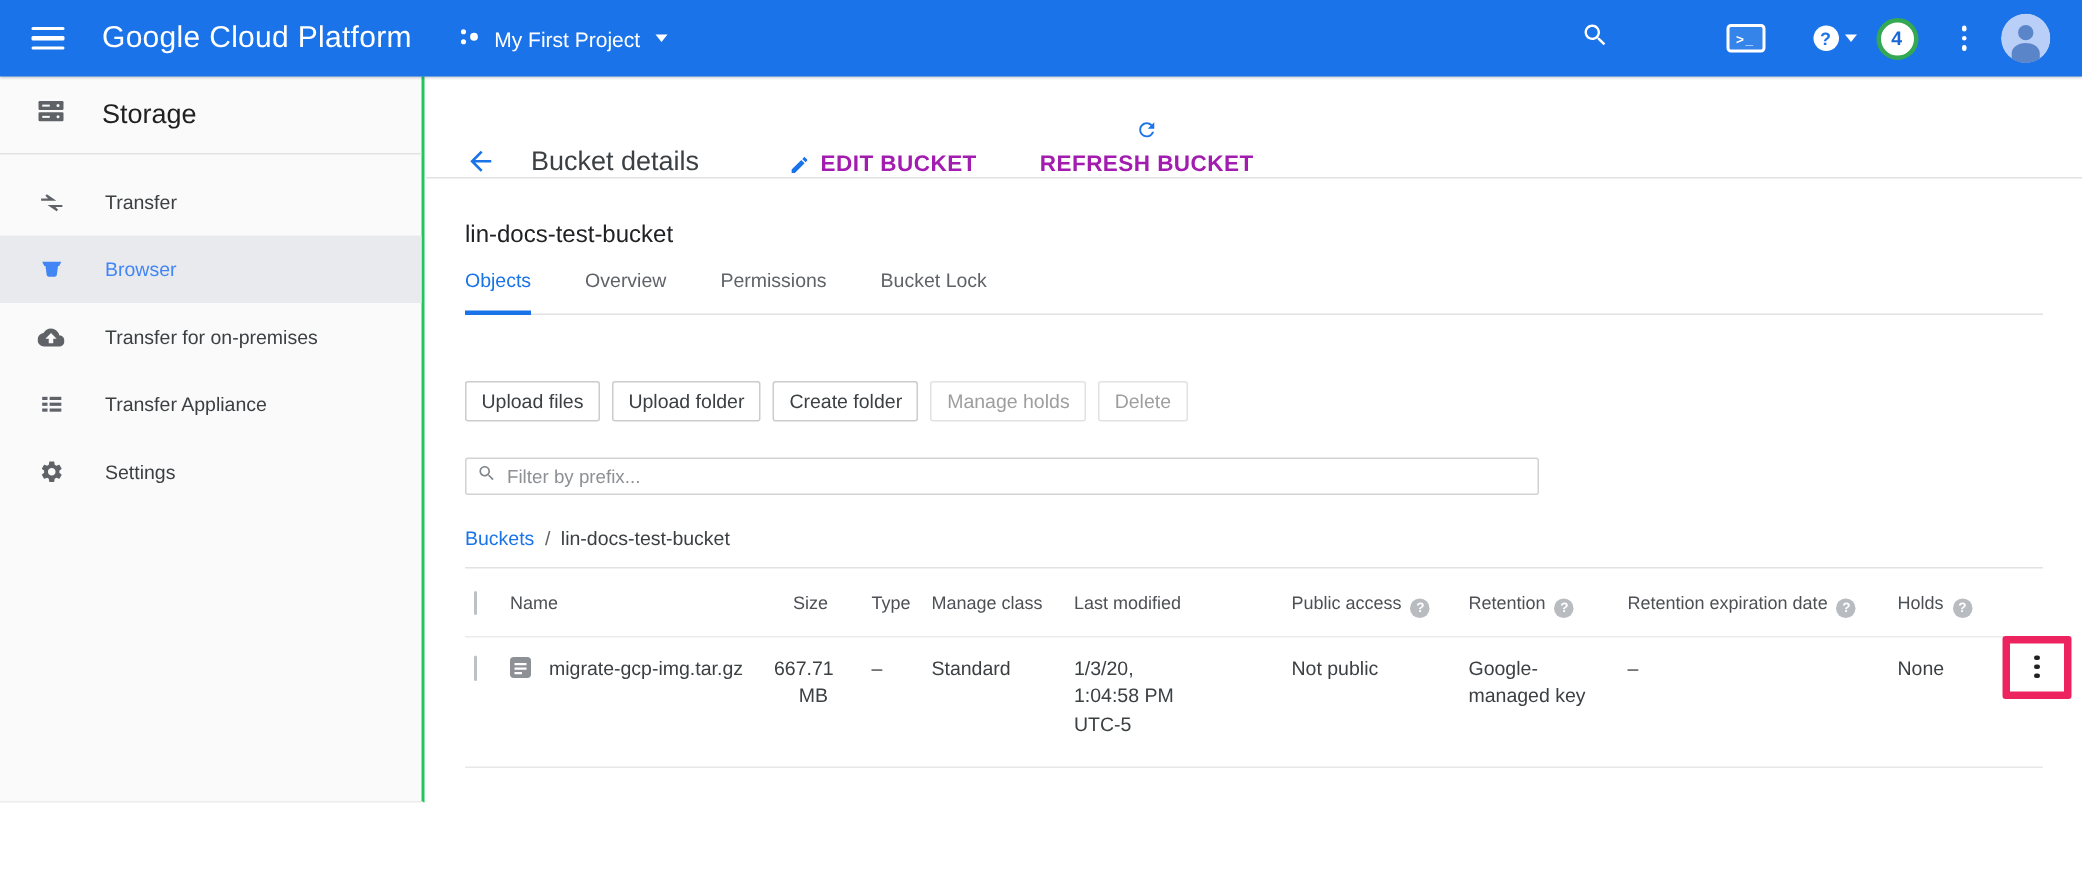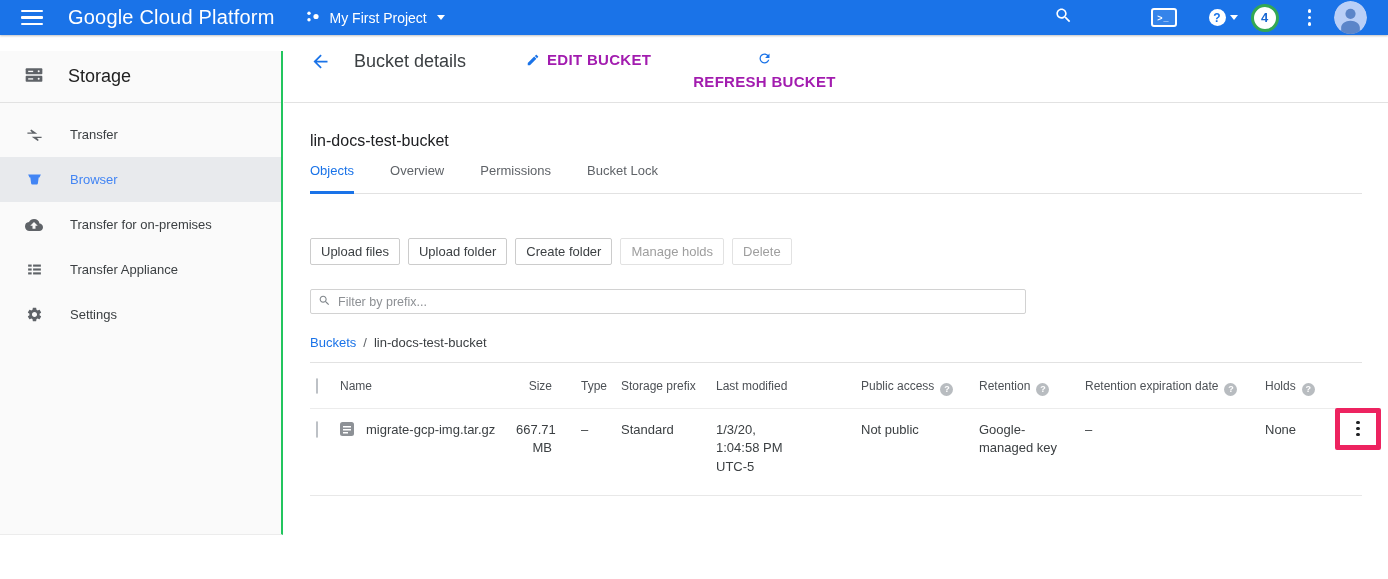--- a/index.html
+++ b/index.html
@@ -1,20 +1,20 @@
 <!DOCTYPE html>
 <html><head>
 <meta charset="utf-8">
 <style>
   * { margin:0; padding:0; box-sizing:border-box; }
   html,body { width:1388px; height:579px; background:#fff; overflow:hidden;
     font-family:"Liberation Sans", sans-serif; }
 
   
-  .topbar { height:35px; background:#1a73e8; display:flex; align-items:center;
+  .topbar { height:51px; background:#1a73e8; display:flex; align-items:center;
     color:#fff; position:relative; z-index:5; box-shadow:0 1px 2px rgba(0,0,0,.25); }
   .hamburger { width:22px; margin-left:21px; cursor:pointer; }
   .hamburger span { display:block; height:2.5px; background:#fff; border-radius:1px; margin:4px 0; }
   .gcp-logo { margin-left:25px; font-size:20px; font-weight:400; letter-spacing:.2px; cursor:pointer; }
   .project-switcher { margin-left:31px; display:flex; align-items:center; gap:10px;
     font-size:14px; cursor:pointer; }
   .caret-down { width:0; height:0; border-left:4.5px solid transparent;
     border-right:4.5px solid transparent; border-top:5px solid #fff; }
   .topbar-right { margin-left:auto; display:flex; align-items:center; }
   .tb-search { margin-right:78px; cursor:pointer; }
@@ -38,21 +38,21 @@
     padding-left:23px; border-bottom:1px solid #e2e2e2; }
   .sidebar-title { font-size:18px; color:#212121; }
   .nav { padding-top:9px; }
   .nav-item { height:45px; display:flex; align-items:center; gap:27px; padding-left:25px;
     font-size:13px; color:#3c4043; cursor:pointer; }
   .nav-item .nav-ic { width:18px; display:flex; justify-content:center; }
   .nav-item.selected { background:#e8eaed; color:#4285f4; }
 
   
   .main { position:absolute; left:284px; top:51px; width:1104px; }
-  .main-header { height:52px; display:flex; align-items:flex-start; border-bottom:1px solid #e2e2e2; }
+  .main-header { height:68px; display:flex; align-items:flex-end; border-bottom:1px solid #e2e2e2; }
   .back-btn { margin-left:26px; cursor:pointer; display:flex; }
   .page-title { margin-left:23px; font-size:18px; color:#3c4043; }
   .hdr-action { display:flex; align-items:center; gap:7px; color:#a21caf; font-size:15px;
     font-weight:700; letter-spacing:.3px; cursor:pointer; }
   .hdr-action.edit { margin-left:60px; }
   .hdr-action.refresh { margin-left:42px;flex-direction:column; }
 
   .content { padding-left:26px; width:1078px; }
   .bucket-name { margin-top:29px; font-size:16px; font-weight:500; color:#202124; }
 
@@ -272,21 +272,21 @@
       <span class="bc-cur">lin-docs-test-bucket</span>
     </div>
 
     <div class="divider"></div>
 
     <div class="tbl-grid thead">
       <div><span class="cb"></span></div>
       <div class="cell-name-h">Name</div>
       <div class="cell-size">Size</div>
       <div class="cell-type">Type</div>
-      <div>Storage prefix</div>
+      <div>Manage class</div>
       <div>Last modified</div>
       <div>
         <span>Public access</span><span class="qicon">?</span>
       </div>
       <div>
         <span>Retention</span><span class="qicon">?</span>
       </div>
       <div>
         <span>Retention expiration date</span><span class="qicon">?</span>
       </div>

